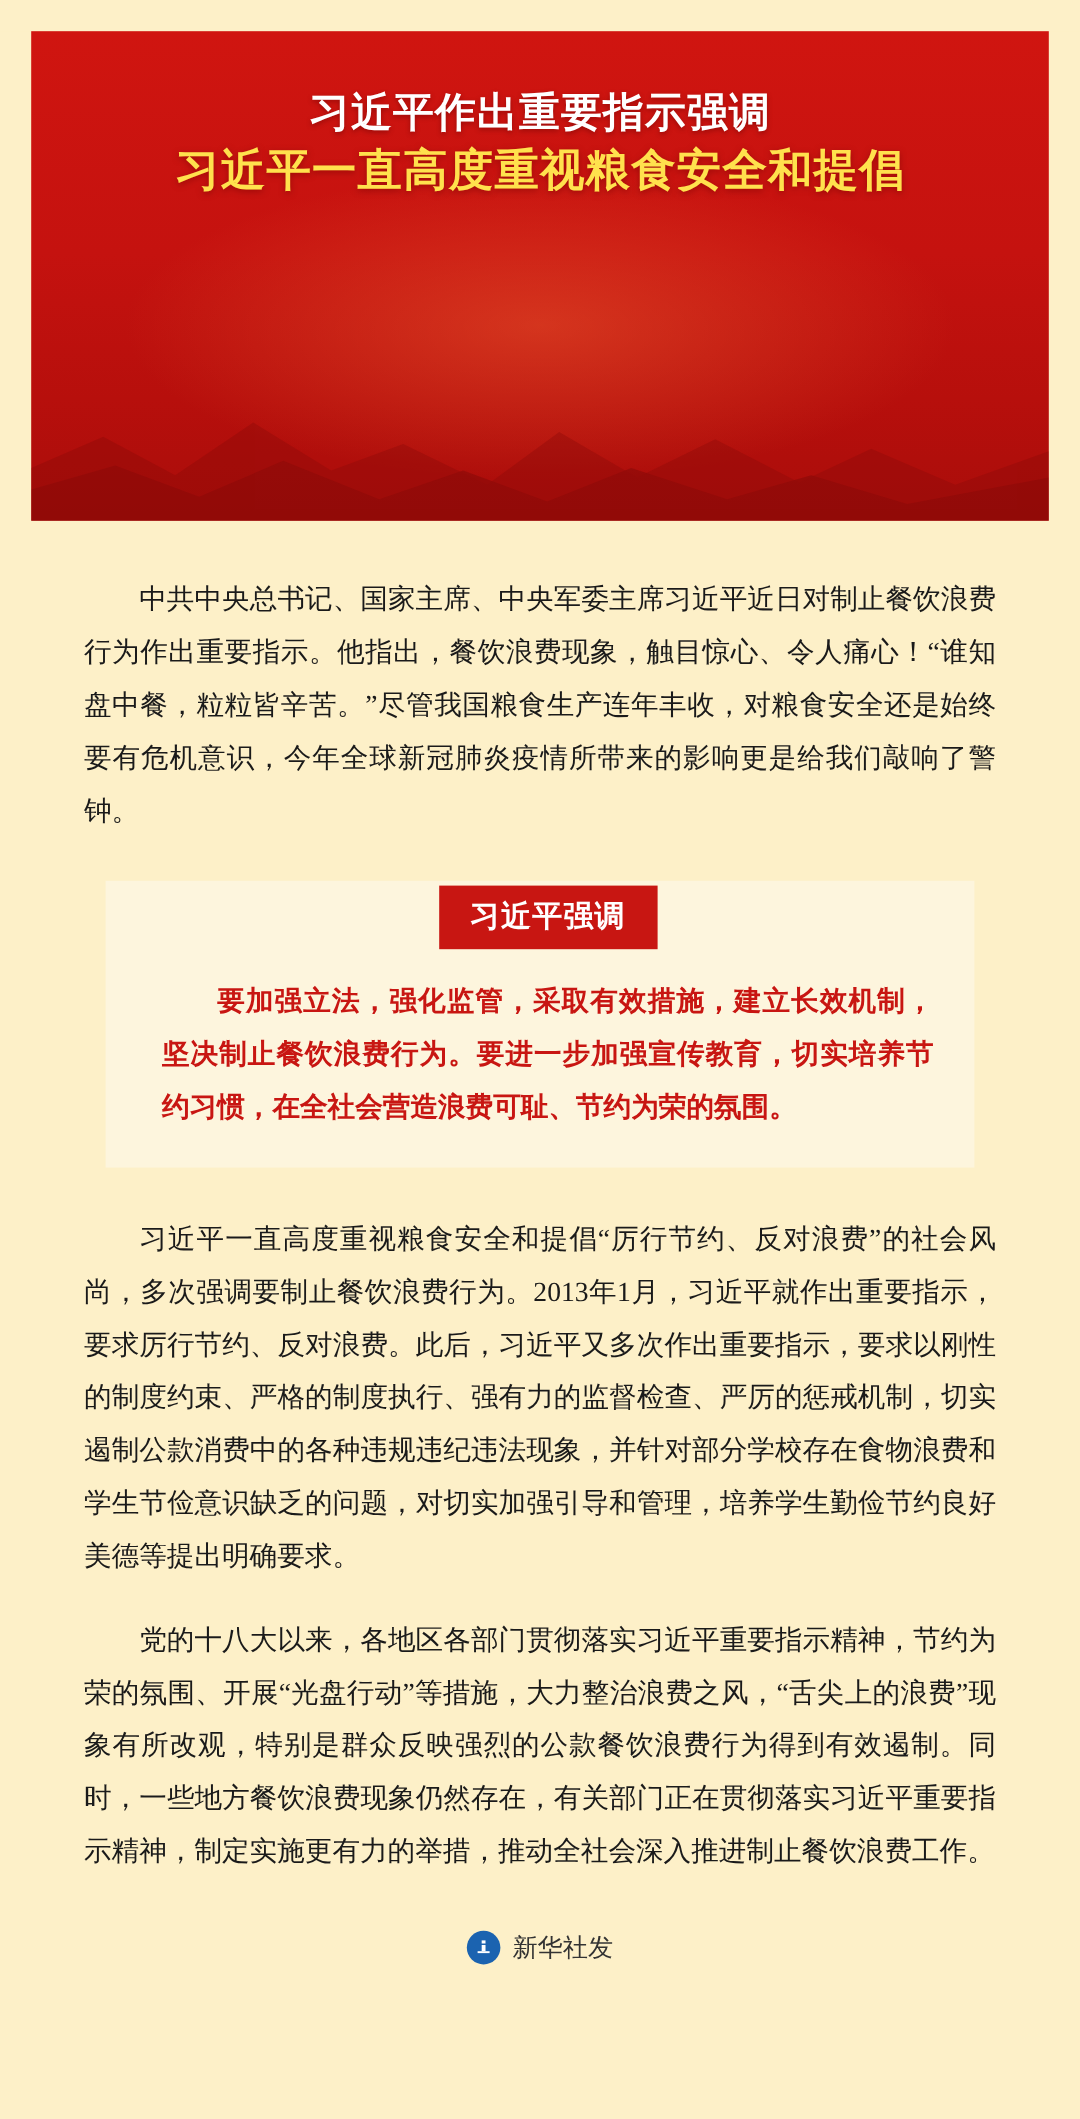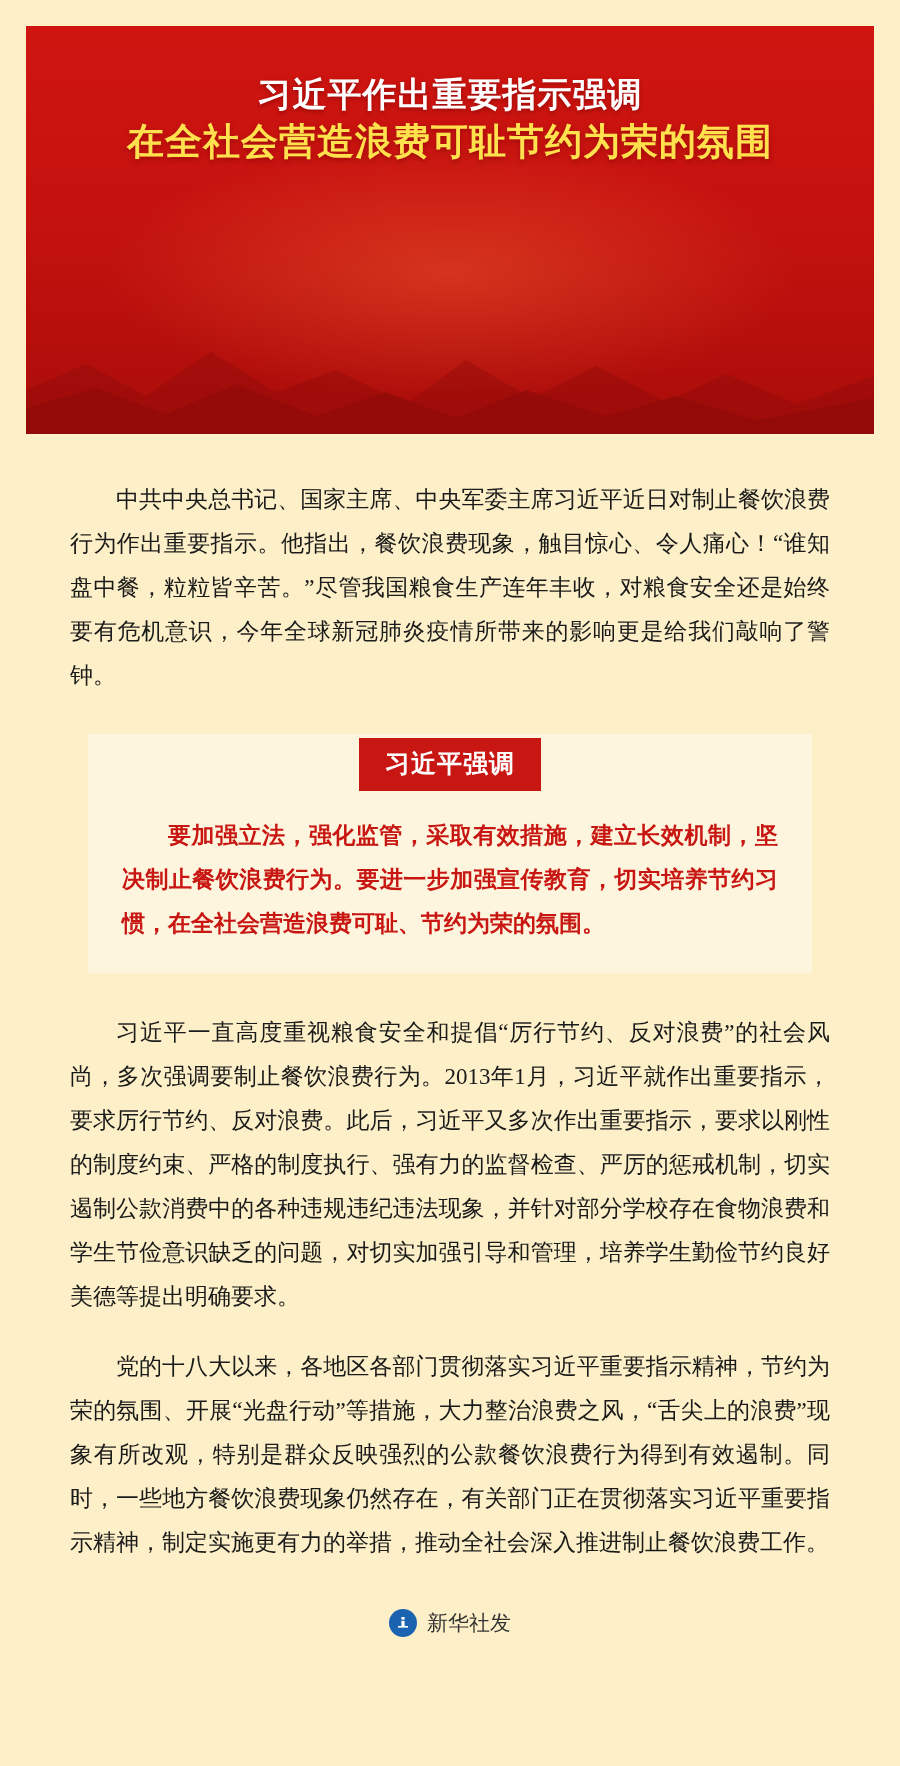--- a/index.html
+++ b/index.html
@@ -80,21 +80,21 @@
     line-height: 44px;
     color: #1a1a1a;
     text-indent: 2em;
     text-align: justify;
     font-family: "Liberation Serif", serif;
   }
   
   .quote-block {
     margin: 36px 18px 38px 18px;
     background: #fdf5dd;
-    padding: 0 0 28px 0;
+    padding: 0 0 28px 13px;
     position: relative;
   }
   .quote-label-wrap {
     text-align: center;
     padding-top: 4px;
   }
   .quote-label {
     display: inline-block;
     background: #c81612;
     color: #ffffff;
@@ -104,21 +104,21 @@
     letter-spacing: 1px;
   }
   .quote-text {
     margin: 22px 34px 0 34px;
     font-size: 23px;
     line-height: 44px;
     color: #c81612;
     font-weight: bold;
     text-indent: 2em;
     text-align: justify;
-    font-family: Liberation Sans, sans-serif;
+    font-family: Liberation Serif, serif;
   }
   
   .footer {
     margin-top: 44px;
     text-align: center;
     padding-bottom: 26px;
   }
   .footer-inner {
     display: inline-flex;
     align-items: center;
@@ -145,21 +145,21 @@
 <div class="page">
 
   <div class="banner">
     <div class="glow"></div>
     <svg class="mountains" viewBox="0 0 848 130" preserveAspectRatio="none">
       <path d="M0,130 L0,86 L60,60 L120,92 L185,48 L250,88 L310,66 L380,100 L440,56 L505,94 L570,62 L640,98 L700,70 L770,100 L848,72 L848,130 Z" fill="#8e0b09" opacity="0.75"></path>
       <path d="M0,130 L0,104 L70,84 L140,110 L210,80 L290,112 L360,88 L430,114 L500,86 L580,112 L650,92 L730,116 L848,94 L848,130 Z" fill="#7a0907" opacity="0.8"></path>
     </svg>
     <div class="banner-inner">
       <div class="title-line1">习近平作出重要指示强调</div>
-      <div class="title-line3">在全社会营造浪费可耻节约为荣的氛围</div>
+      <div class="title-line3">习近平一直高度重视粮食安全和提倡</div>
     </div>
   </div>
 
   <div class="content">
 
     <p class="para">中共中央总书记、国家主席、中央军委主席习近平近日对制止餐饮浪费行为作出重要指示。他指出，餐饮浪费现象，触目惊心、令人痛心！“谁知盘中餐，粒粒皆辛苦。”尽管我国粮食生产连年丰收，对粮食安全还是始终要有危机意识，今年全球新冠肺炎疫情所带来的影响更是给我们敲响了警钟。</p>
 
     <div class="quote-block">
       <div class="quote-label-wrap">
         <span class="quote-label">习近平强调</span>

